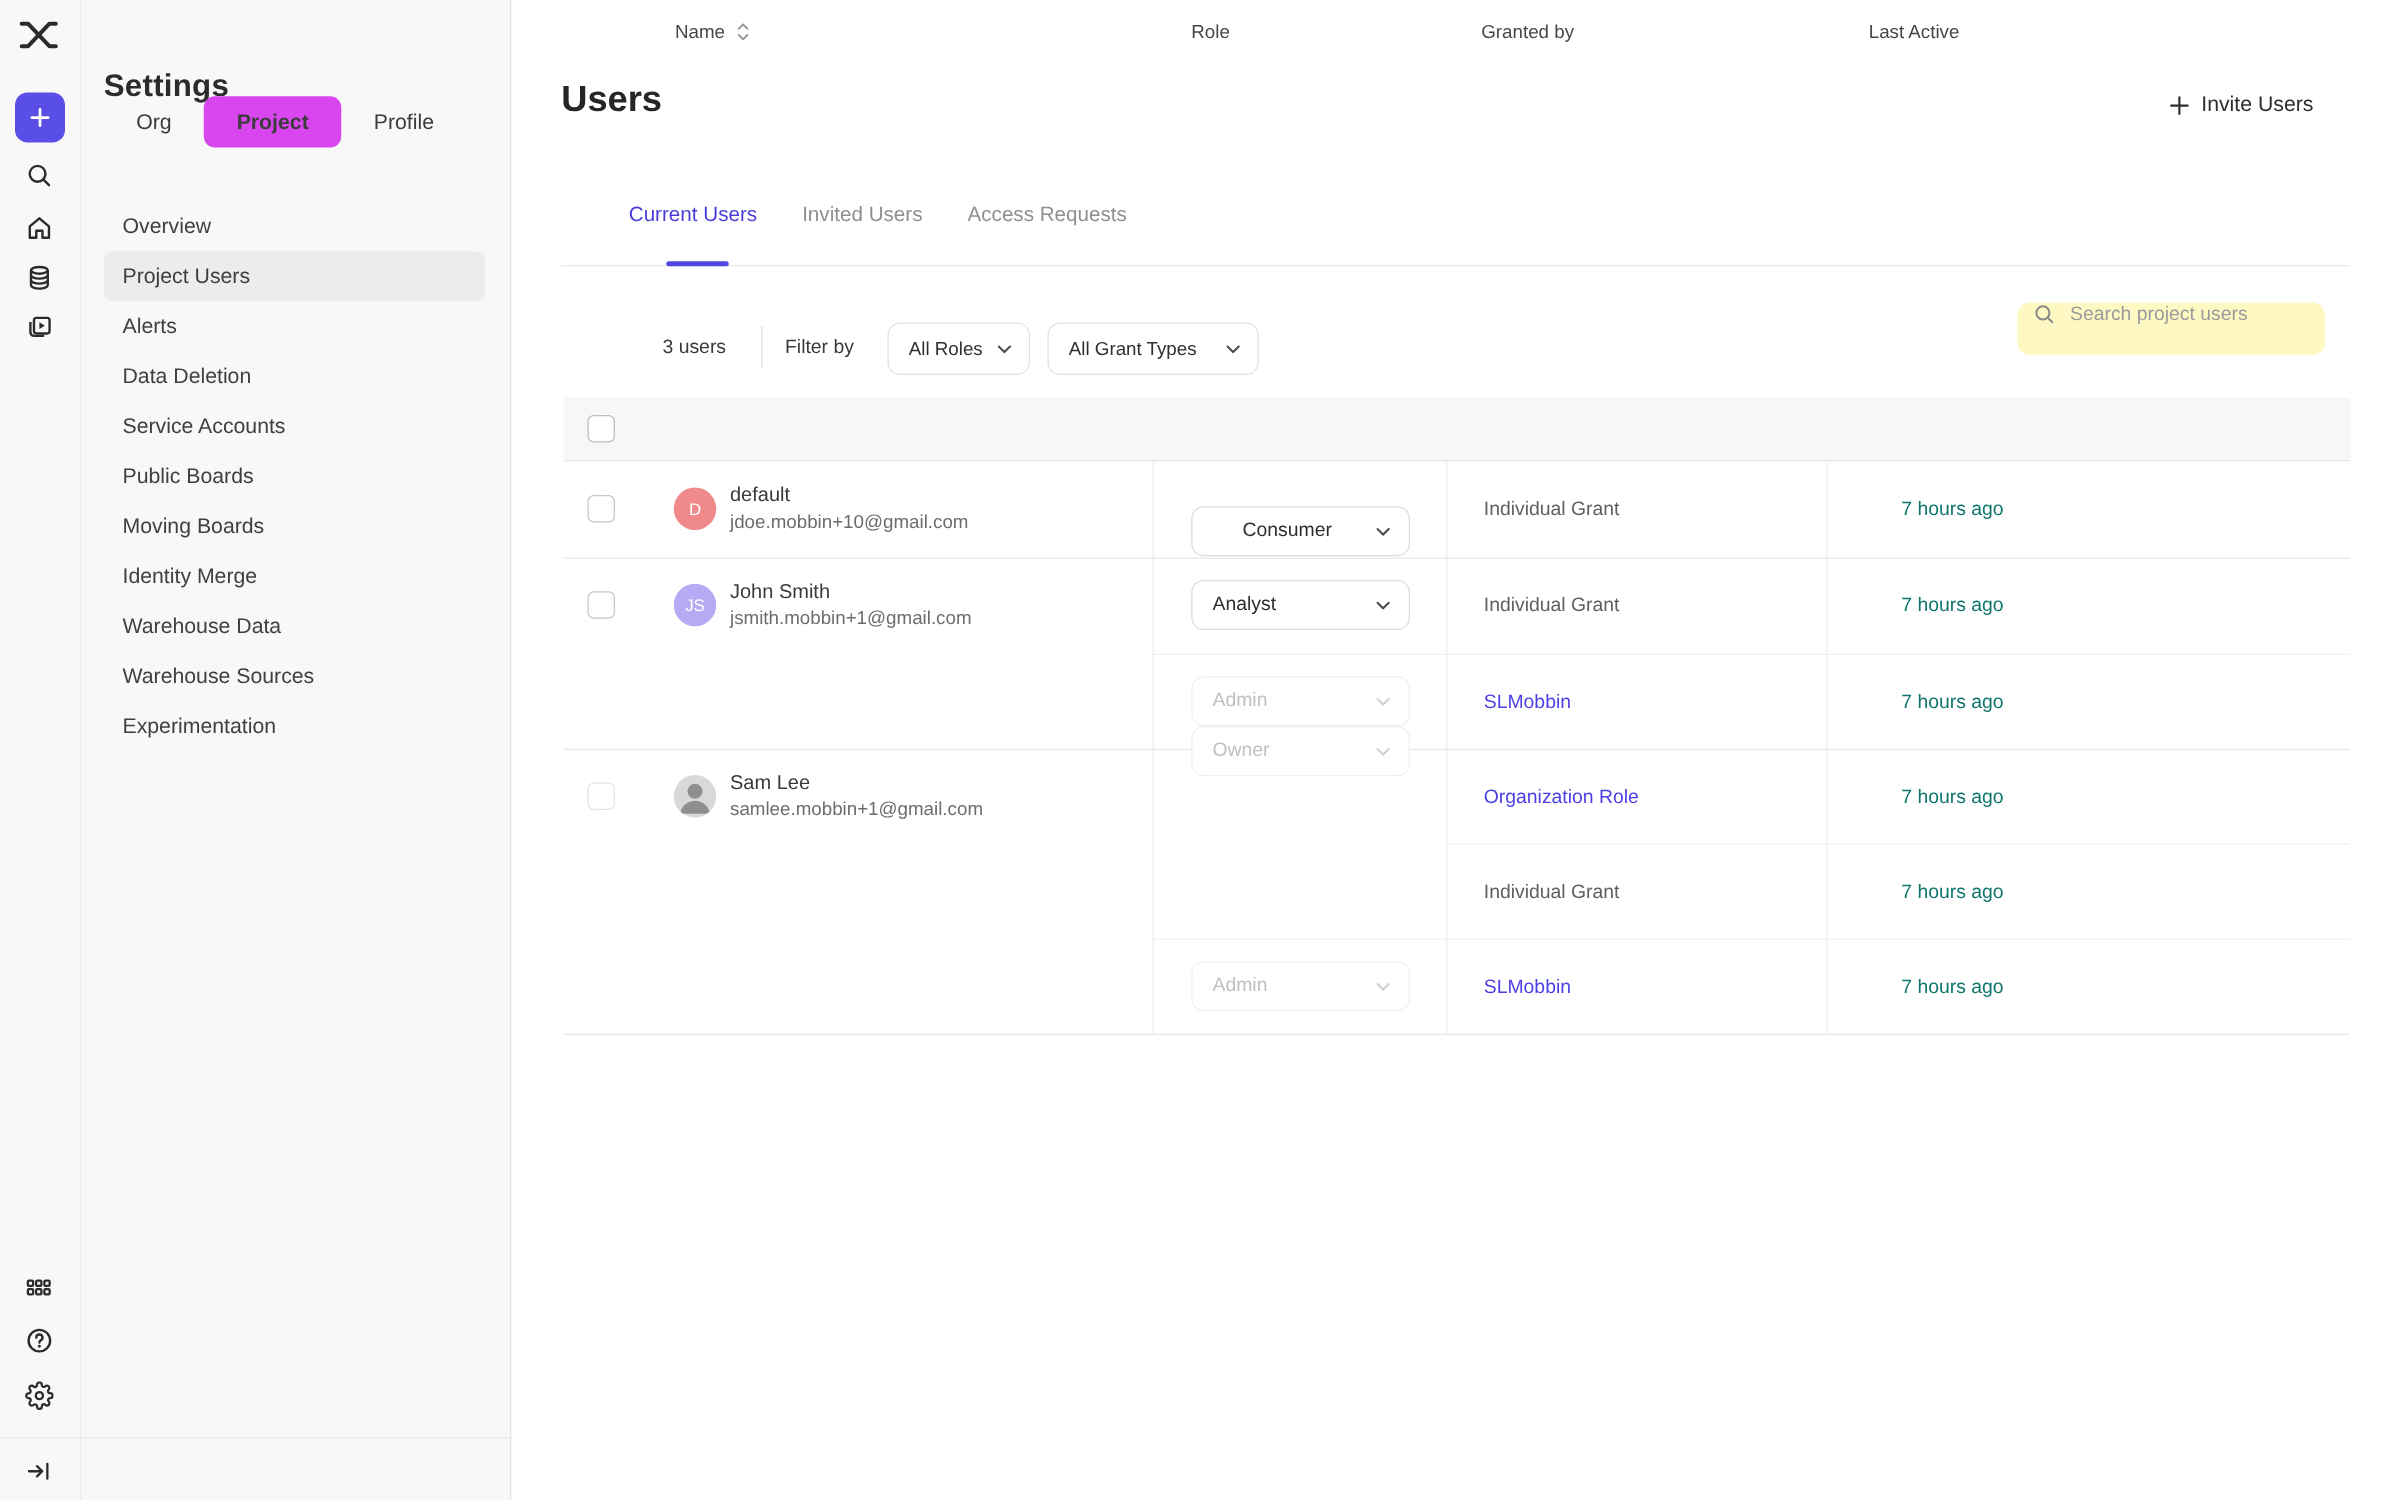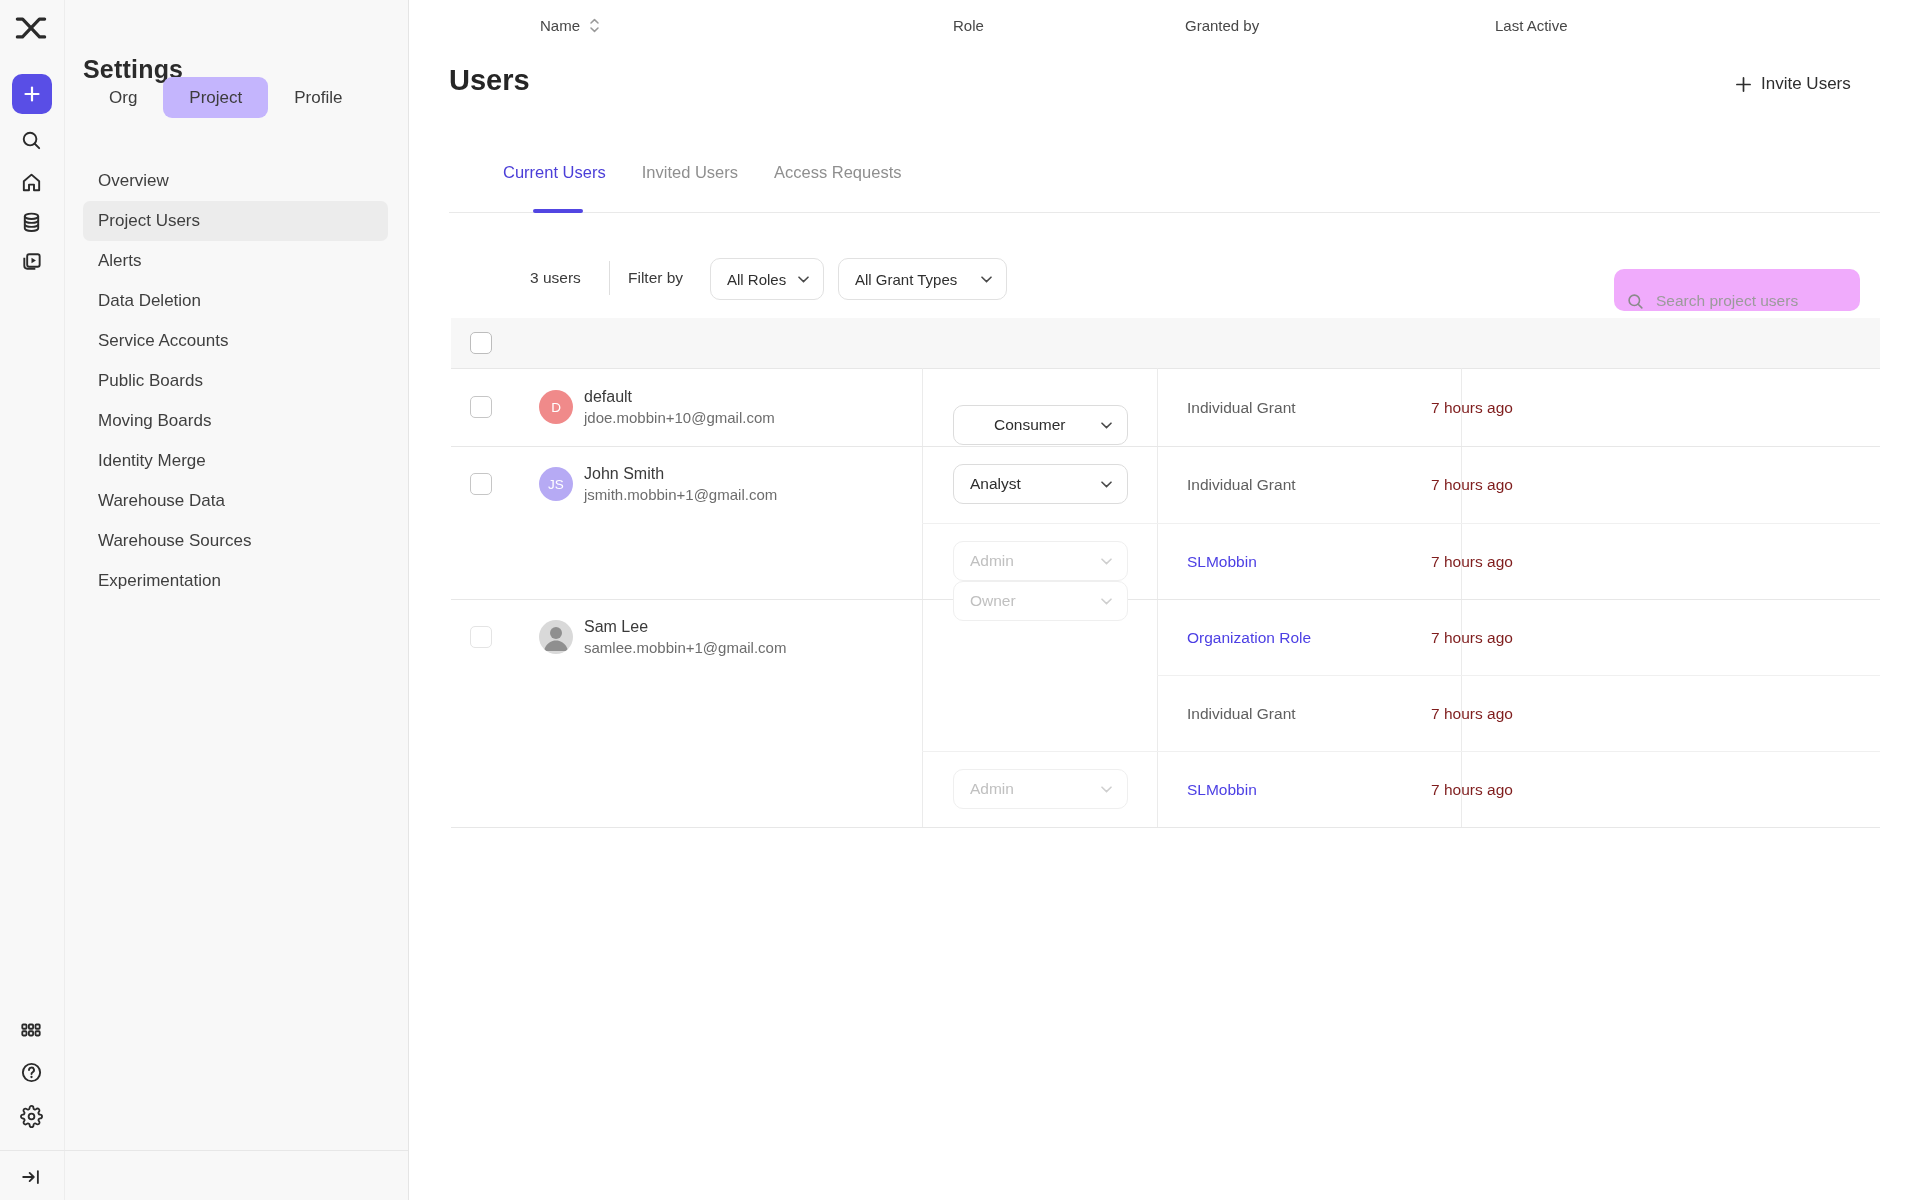--- a/index.html
+++ b/index.html
@@ -13,21 +13,21 @@
   .rail-icon{left:15px;width:32px;height:32px;display:flex;align-items:center;justify-content:center;
              color:#2b2b2b;cursor:pointer;}
   .plus-tile{left:12px;top:74px;width:40px;height:40px;border-radius:10px;background:#594ee6;
              display:flex;align-items:center;justify-content:center;color:#fff;cursor:pointer;}
   .side-footer-line{left:0;top:1150px;width:408px;height:1px;background:#e7e7e7;}
 
   .settings-title{left:83px;top:24px;font-size:25px;font-weight:700;color:#2b2b2b;letter-spacing:.2px;margin-top:31px;}
   .seg-tabs{left:83px;top:77px;width:300px;height:41px;display:flex;align-items:center;}
   .seg{padding:0 26px;height:41px;display:flex;align-items:center;font-size:17px;color:#3c3c3c;
        border-radius:9px;cursor:pointer;}
-  .seg.active{background:#c4b5fd;font-weight:400;}
+  .seg.active{background:#d946ef;font-weight:700;}
 
   .nav{left:83px;top:161px;width:305px;}
   .nav-item{height:40px;display:flex;align-items:center;padding-left:15px;font-size:17px;color:#3f3f3f;
             border-radius:7px;cursor:pointer;}
   .nav-item.active{background:#ececec;}
 
   
   .page-title{left:449px;top:64px;font-size:29px;font-weight:700;color:#262626;}
   .invite-btn{left:1735px;top:70px;height:28px;display:flex;align-items:center;gap:9px;
               font-size:17px;font-weight:500;color:#2e2e2e;cursor:pointer;}
@@ -38,22 +38,22 @@
   .tab-underline{left:533px;top:209px;width:50px;height:4px;border-radius:2px;background:#5246e2;}
   .tab-line{left:449px;top:212px;width:1431px;height:1px;background:#e9e9e9;}
 
   
   .count-label{left:530px;top:269px;font-size:15.5px;color:#3a3a3a;}
   .v-div{left:609px;top:261px;width:1px;height:34px;background:#dedede;}
   .filterby-label{left:628px;top:269px;font-size:15.5px;color:#3a3a3a;}
   .pill-btn{top:258px;height:42px;border:1px solid #e1e1e1;border-radius:10px;background:#fff;
             display:flex;align-items:center;justify-content:space-between;padding:0 14px 0 16px;
             font-size:15px;color:#2f2f2f;box-sizing:border-box;cursor:pointer;}
-  .search-box{left:1614px;top:269px;width:246px;height:42px;background:#f0abfc;border-radius:10px;
-              display:flex;align-items:flex-end;padding:0 12px;box-sizing:border-box;gap:9px;}
+  .search-box{left:1614px;top:242px;width:246px;height:42px;background:#fef9c3;border-radius:10px;
+              display:flex;align-items:flex-start;padding:0 12px;box-sizing:border-box;gap:9px;}
   .search-box input{border:none;outline:none;background:transparent;font-size:15.5px;
                     font-family:"Liberation Sans",sans-serif;color:#3a3a3a;width:190px;}
   .search-box input::placeholder{color:#9b9b9b;}
 
   
   .thead{left:451px;top:318px;width:1429px;height:50px;background:#f7f7f7;border-bottom:1px solid #e7e7e7;}
   .th{position:absolute;top:0;height:50px;display:flex;align-items:center;font-size:15px;
       font-weight:500;color:#474747;}
   .checkbox{position:absolute;width:22px;height:22px;border-radius:5px;background:#fff;
             border:1.5px solid #bdbdbd;box-sizing:border-box;cursor:pointer;}
@@ -71,21 +71,21 @@
 
   .role-select{position:absolute;left:953px;width:175px;height:40px;border-radius:10px;background:#fff;
                border:1px solid #dcdcdc;display:flex;align-items:center;justify-content:space-between;
                padding:0 15px 0 16px;box-sizing:border-box;font-size:15.5px;color:#2d2d2d;cursor:pointer;}
   .role-select.disabled{border-color:#efefef;color:#c0c0c0;cursor:default;}
   .role-select.disabled svg{color:#cfcfcf;}
   .role-select svg{color:#4a4a4a;}
 
   .cell-text{position:absolute;left:1187px;font-size:15.5px;color:#5f5f5f;}
   .cell-text.link{color:#4c3fe4;cursor:pointer;}
-  .last-active{position:absolute;left:1431px;font-size:15.5px;color:#7f1d1d;}
+  .last-active{position:absolute;left:1521px;font-size:15.5px;color:#0f766e;}
 </style>
 </head>
 <body>
 
 <div class="page">
 
   <div class="abs panel"></div>
   <div class="abs rail"></div>
 
   <div class="abs rail-icon" style="top:12px;">

